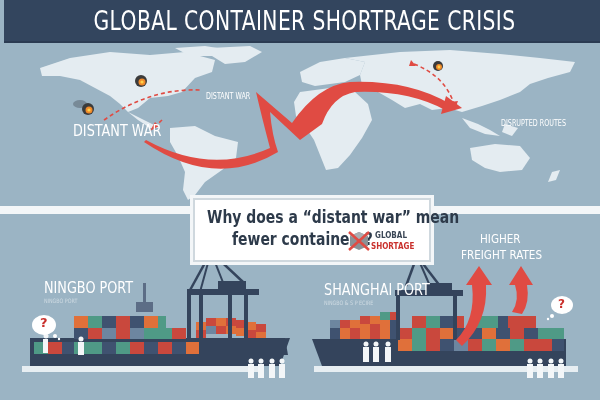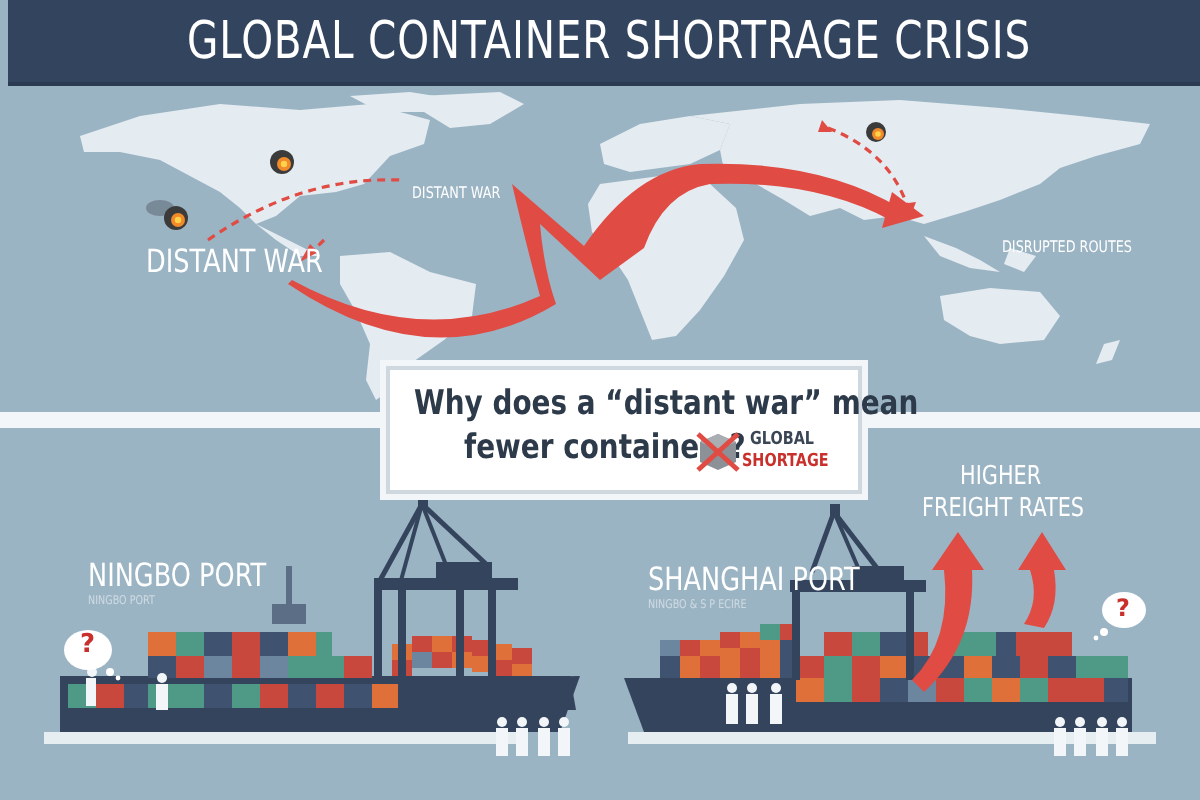--- a/index.html
+++ b/index.html
@@ -3,21 +3,21 @@
 <meta charset="utf-8">
 <style>
   html, body { margin:0; padding:0; }
   body { width:600px; height:400px; overflow:hidden; background:#9bb4c4; font-family:"Liberation Sans", sans-serif; position:relative; }
   .titlebar { position:absolute; left:4px; top:0; width:600px; height:41px; background:#33455e; border-bottom:2px solid #2b3b52; display:flex; align-items:center; justify-content:center; }
   .titlebar span { color:#fff; font-size:26px; font-family:"DejaVu Sans", sans-serif; font-weight:normal; letter-spacing:0.5px; transform:scaleX(0.78); white-space:nowrap; }
   .map { position:absolute; left:0; top:43px; width:600px; height:160px; }
   .divider { position:absolute; left:0; top:206px; width:600px; height:8px; background:#f3f6f8; }
   .lower { position:absolute; left:0; top:214px; width:600px; height:186px; }
   .label { position:absolute; color:#fff; font-family:"DejaVu Sans", sans-serif; white-space:nowrap; transform-origin:left center; }
-  .qbox { position:absolute; left:193px; top:183px; width:234px; height:60px; background:#fff; border:2px solid #cfd8de; box-shadow:0 0 0 3px #f3f6f8; }
+  .qbox { position:absolute; left:193px; top:198px; width:234px; height:60px; background:#fff; border:2px solid #cfd8de; box-shadow:0 0 0 3px #f3f6f8; }
   .qtext { position:absolute; color:#2d3a4a; font-family:"DejaVu Sans", sans-serif; font-weight:bold; font-size:17px; white-space:nowrap; transform:scaleX(0.82); transform-origin:left center; }
   .badge-t { position:absolute; font-family:"DejaVu Sans", sans-serif; font-weight:bold; font-size:9px; white-space:nowrap; transform:scaleX(0.8); transform-origin:left center; }
 </style>
 </head>
 <body>
 
 <div class="titlebar">
   <span>GLOBAL  CONTAINER SHORTRAGE CRISIS</span>
 </div>
 

